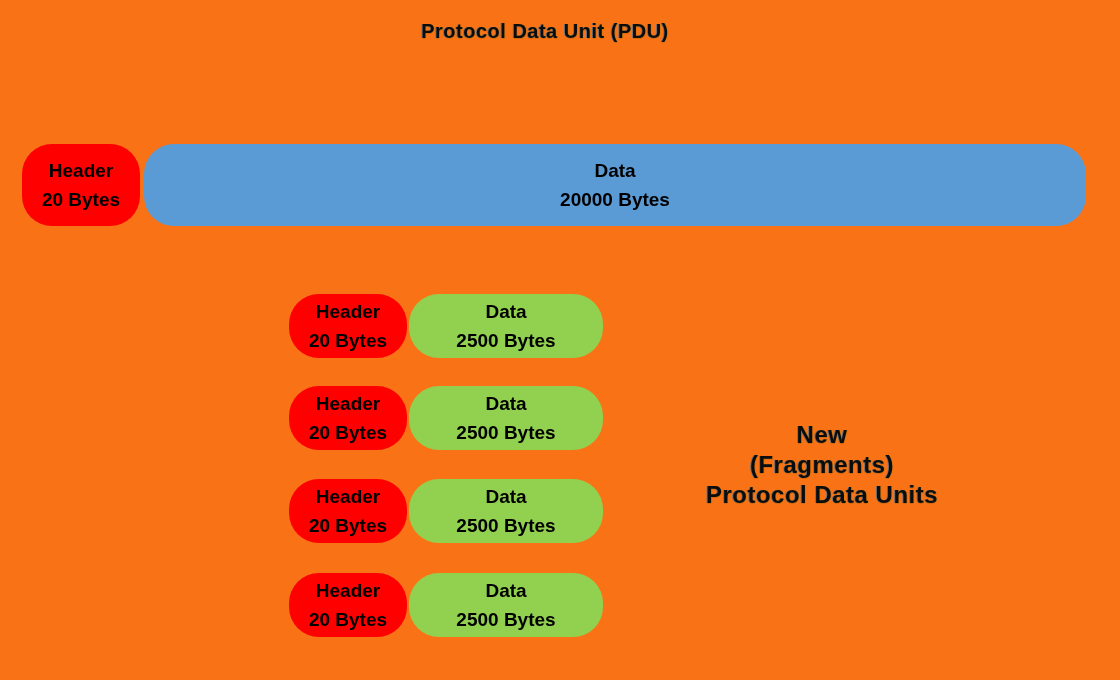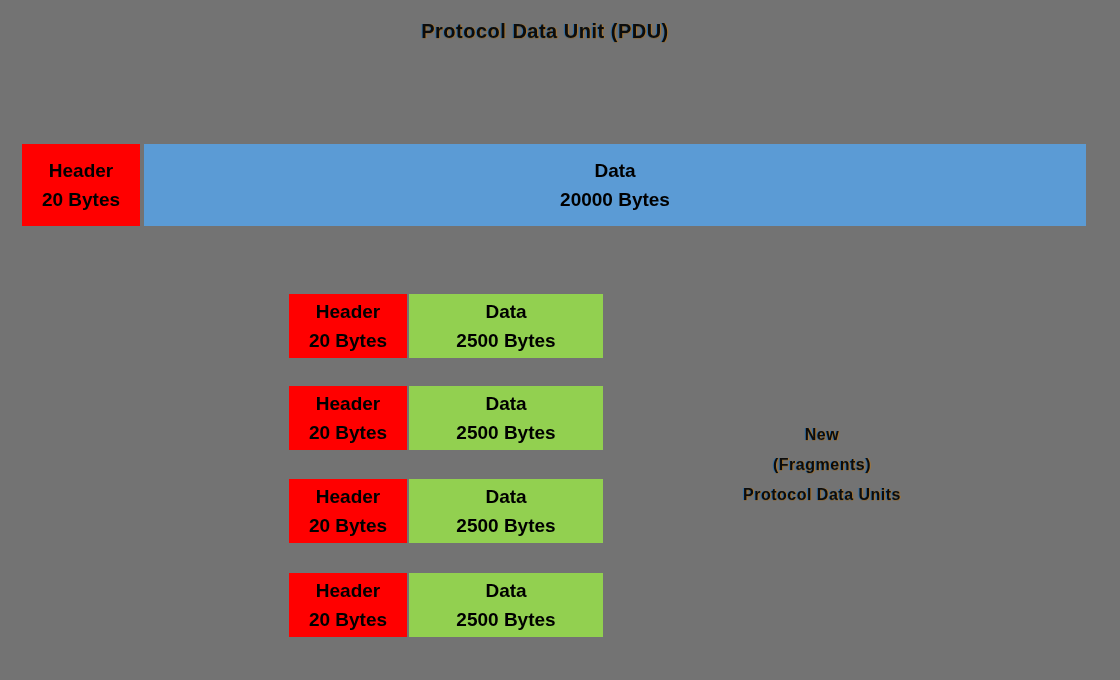--- a/index.html
+++ b/index.html
@@ -4,21 +4,21 @@
 <style>
   html, body {
     margin: 0;
     padding: 0;
     background: #000000;
   }
   .canvas {
     position: relative;
     width: 1120px;
     height: 680px;
-    background: #737373;
+    background: #f97316;
     overflow: hidden;
     font-family: "Liberation Sans", sans-serif;
   }
   
   .ghost-text {
     color: #0c0c0c;
     font-weight: bold;
     text-shadow:
       1px 0 0 rgba(205, 120, 0, 0.55),
       -1px 0 0 rgba(0, 110, 205, 0.55),
@@ -37,20 +37,21 @@
     position: absolute;
     display: flex;
     flex-direction: column;
     align-items: center;
     justify-content: center;
     font-weight: bold;
     font-size: 19px;
     line-height: 29px;
     color: #000000;
     text-align: center;
+    border-radius: 30px;
   }
   .box-red   { background: #ff0000; }
   .box-blue  { background: #5b9bd5; }
   .box-green { background: #92d050; }
 
   
   .pdu-header { left: 22px;  top: 144px; width: 118px; height: 82px; }
   .pdu-data   { left: 144px; top: 144px; width: 942px; height: 82px; }
 
   
@@ -60,21 +61,21 @@
   .frag-row-1 .frag-header, .frag-row-1 .frag-data { top: 386px; }
   .frag-row-2 .frag-header, .frag-row-2 .frag-data { top: 479px; }
   .frag-row-3 .frag-header, .frag-row-3 .frag-data { top: 573px; }
 
   .side-label {
     position: absolute;
     left: 672px;
     top: 420px;
     width: 300px;
     text-align: center;
-    font-size: 16px;
+    font-size: 24px;
     line-height: 30px;
     letter-spacing: 0.5px;
   }
 </style>
 </head>
 <body>
 
 <div class="canvas">
 
   <div class="diagram-title ghost-text">Protocol Data Unit (PDU)</div>

